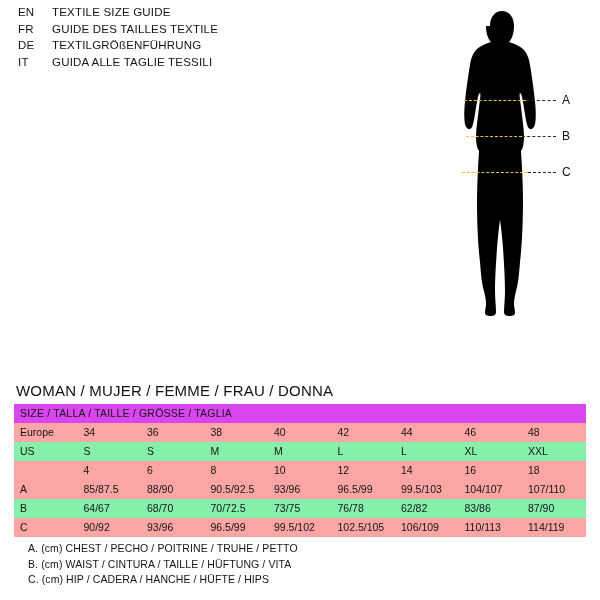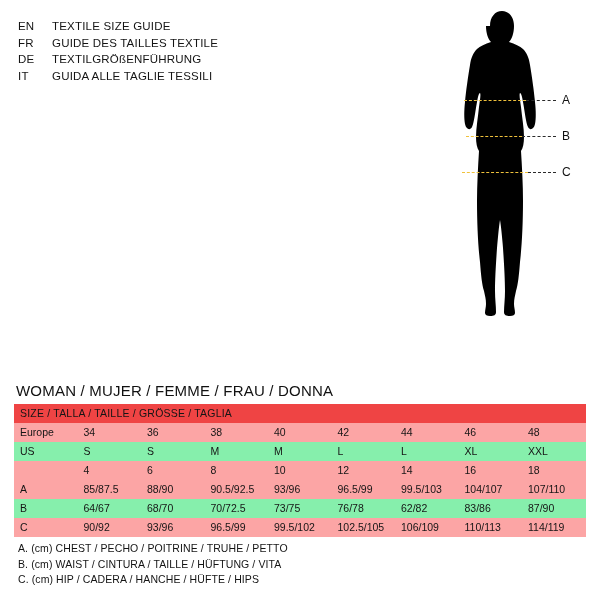--- a/index.html
+++ b/index.html
@@ -20,21 +20,21 @@
     width: 600px;
     height: 600px;
     box-sizing: border-box;
     padding: 0;
   }
 
   
   .lang-block {
     position: absolute;
     left: 18px;
-    top: 18px;
+    top: 4px;
     width: 300px;
   }
   .lang-row {
     display: flex;
     align-items: baseline;
     font-size: 11.5px;
     line-height: 16.5px;
     letter-spacing: 0.2px;
     color: #141414;
   }
@@ -98,33 +98,33 @@
   table.size-table td, table.size-table th {
     padding: 2px 0 2px 6px;
     text-align: left;
     font-weight: normal;
     color: #151515;
     height: 15px;
     line-height: 13px;
     white-space: nowrap;
   }
   tr.head-row td {
-    background: #ef4444;
+    background: #d946ef;
     font-size: 10.5px;
     letter-spacing: 0.2px;
     margin-left: 33px;
   }
   tr.grey td { background: #fca5a5; }
   tr.white td { background: #86efac; }
   td.c0 { width: 88px; }
   td.cx { width: 60px; text-align: center; }
 
   .legend {
     position: absolute;
-    left: 18px;
+    left: 28px;
     top: 541px;
     width: 560px;
   }
   .legend div {
     font-size: 10.5px;
     line-height: 15.5px;
     color: #141414;
     letter-spacing: 0.1px;
   }
 </style>

